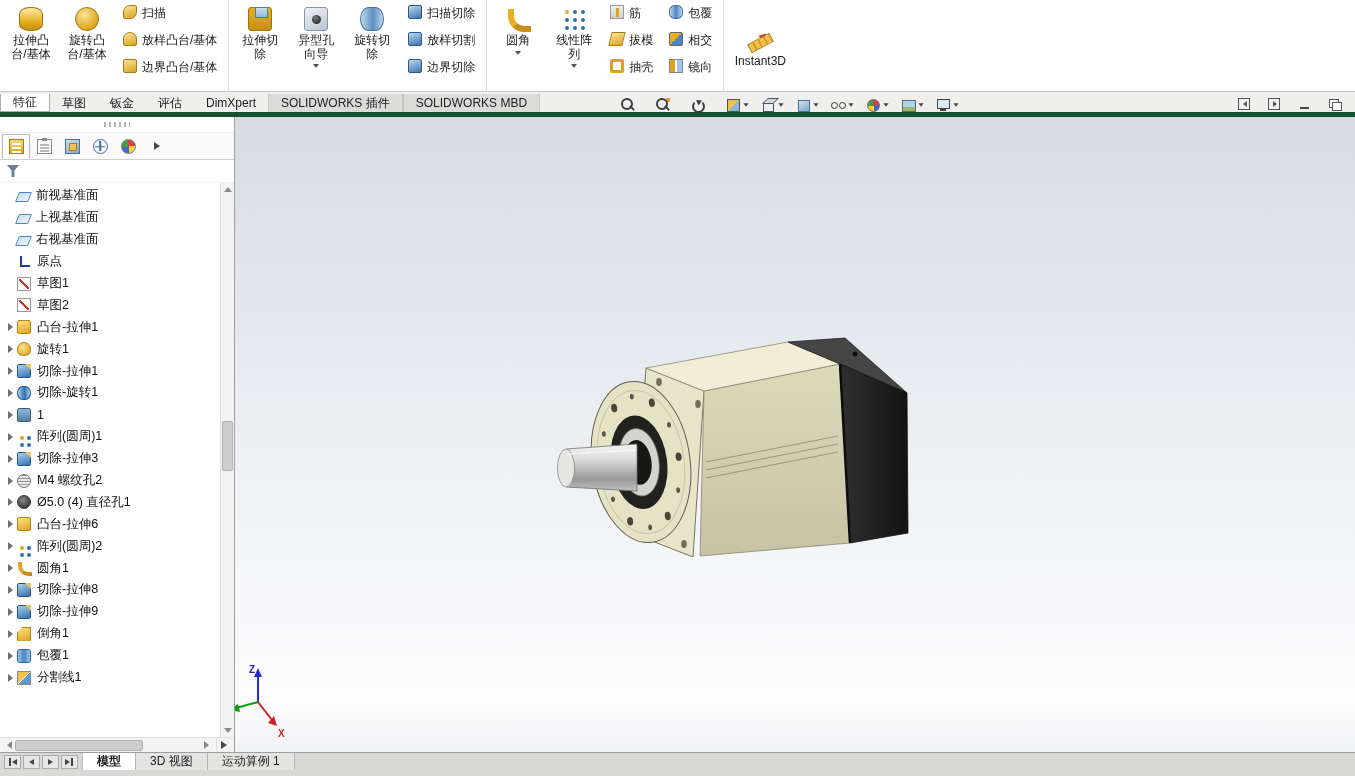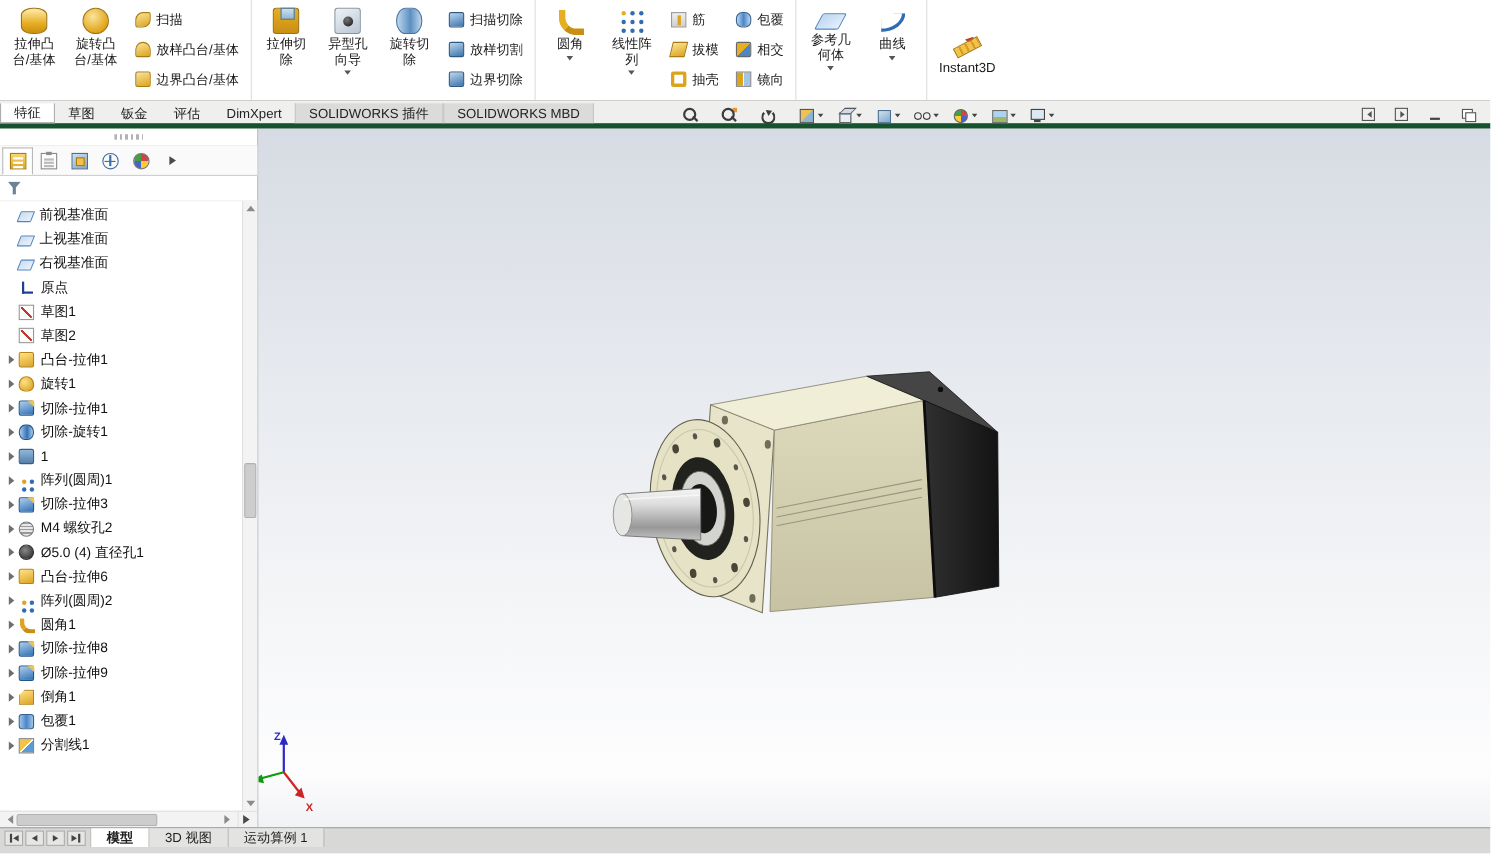--- a/index.html
+++ b/index.html
@@ -7,21 +7,21 @@
        font-family:"Liberation Sans","DejaVu Sans",sans-serif;color:#1a1a1a;-webkit-font-smoothing:antialiased;}
   *{box-sizing:border-box;}
 
   
   #ribbon{position:absolute;left:0;top:0;width:100%;height:92px;background:#ffffff;display:flex;align-items:stretch;border-bottom:1px solid #c9c9c9;}
   .rgroup{display:flex;align-items:stretch;padding:2px 3px;border-right:1px solid #dedede;}
   .rbtn.big{width:56px;display:flex;flex-direction:column;align-items:center;padding-top:5px;gap:3px;cursor:default;}
   .ricon{width:24px;height:24px;position:relative;flex:none;}
   .rlabel{font-size:12px;line-height:13.5px;text-align:center;white-space:pre-line;color:#1a1a1a;}
   .rstack{display:flex;flex-direction:column;justify-content:flex-start;padding:3px 2px;gap:1px;}
-  .rbtn.small{display:flex;align-items:center;gap:5px;height:26px;padding:0 6px;font-size:12px;}
+  .rbtn.small{display:flex;gap:5px;height:26px;padding:0 6px;font-size:12px;}
   .sicon{width:14px;height:14px;flex:none;position:relative;}
   .slabel{font-size:12px;color:#1a1a1a;white-space:nowrap;}
   .caret{width:0;height:0;border-left:3.5px solid transparent;border-right:3.5px solid transparent;border-top:4px solid #555;flex:none;}
 
   
   .r-extrude-boss{background:linear-gradient(180deg,#fbe49a 8%,#e7ae22 60%,#c98f12);border:1px solid #9c7410;border-radius:45%/28%;}
   .r-revolve-boss{background:radial-gradient(circle at 38% 32%,#fbe49a,#e0a51b 70%,#b9820d);border:1px solid #9c7410;border-radius:50%;}
   .r-extrude-cut{background:linear-gradient(180deg,#e7ae22,#c98f12);border:1px solid #9c7410;border-radius:3px;}
   .r-extrude-cut::after{content:"";position:absolute;left:6px;top:-1px;width:11px;height:9px;background:linear-gradient(#cfe0ef,#8fb6d9);border:1px solid #537ca3;}
   .r-hole-wizard{background:linear-gradient(150deg,#eef2f6,#b9c6d2);border:1px solid #8795a3;border-radius:3px;}
@@ -264,33 +264,20 @@
         <span class="sicon s-intersect"></span>
         <span class="slabel">相交</span>
       </div>
       <div class="rbtn small">
         <span class="sicon s-mirror"></span>
         <span class="slabel">镜向</span>
       </div>
     </div>
   </div>
 
-  <div class="rgroup">
-    <div class="rbtn big">
-      <span class="ricon r-refgeo"></span>
-      <span class="rlabel">参考几
-何体</span>
-      <span class="caret"></span>
-    </div>
-    <div class="rbtn big">
-      <span class="ricon r-curves"></span>
-      <span class="rlabel">曲线</span>
-      <span class="caret"></span>
-    </div>
-  </div>
 
   <div class="rgroup" style="border-right:none;">
     <div class="rbtn big" style="width:66px;justify-content:center;">
       <span class="ricon r-instant3d"></span>
       <span class="rlabel">Instant3D</span>
     </div>
   </div>
 </div>
 
 <div id="topbar">

